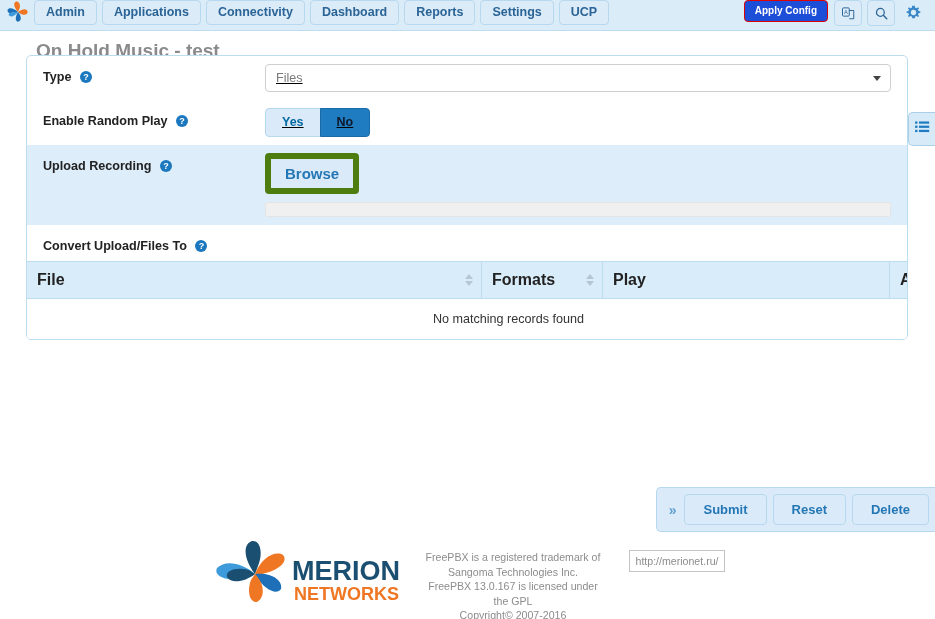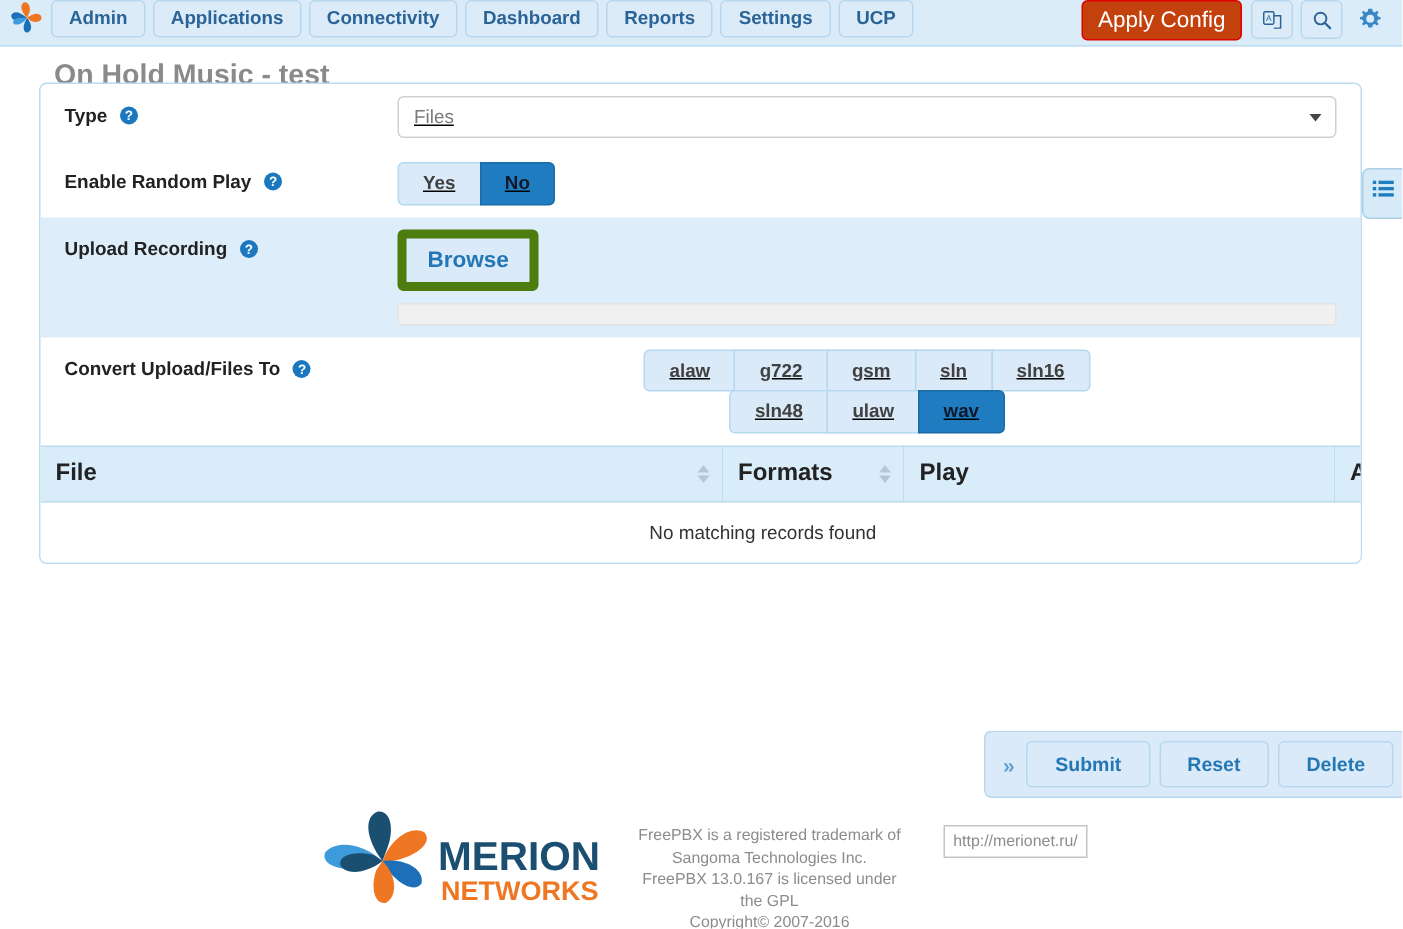--- a/index.html
+++ b/index.html
@@ -29,26 +29,26 @@
     font-size: 12.5px;
     font-weight: bold;
     padding: 5px 11px;
     margin-right: 5px;
     line-height: 1;
     cursor: pointer;
     white-space: nowrap;
   }
   .nav-spacer { flex: 1 1 auto; }
   .apply-btn {
-    background: #c2410c;
+    background: #1d4ed8;
     border: 1px solid #e00000;
     border-radius: 4px;
     color: #ffffff;
-    font-size: 15px;
-    font-weight: normal;
+    font-size: 10px;
+    font-weight: bold;
     padding: 5px 10px;
     margin-right: 6px;
     line-height: 1;
     cursor: pointer;
     white-space: nowrap;
   }
   .icon-btn {
     background: #dcebf8;
     border: 1px solid #b8d8ef;
     border-radius: 4px;
@@ -131,21 +131,21 @@
     border-left: 4px solid transparent;
     border-right: 4px solid transparent;
     border-top: 5px solid #444444;
   }
 
   
   .btn-group { display: flex; flex-wrap: wrap; }
   .tgl {
     border: 1px solid #b6d8ef;
     background: #dbeaf8;
-    color: #404040;
+    color: #0369a1;
     font-size: 12.5px;
     font-weight: bold;
     padding: 7px 16px;
     line-height: 1;
     cursor: pointer;
     margin-right: -1px;
     white-space: nowrap;
   }
   .tgl.first { border-radius: 4px 0 0 4px; }
   .tgl.last { border-radius: 0 4px 4px 0; margin-right: 0; }
@@ -392,36 +392,20 @@
       <div class="form-ctrl">
         <button class="browse-btn">Browse</button>
         <div class="upload-bar"></div>
       </div>
     </div>
 
     <div class="form-row">
       <div class="form-label">
         <span>Convert Upload/Files To</span>
         <span class="help-icon">?</span>
-      </div>
-      <div class="form-ctrl">
-        <div class="fmt-wrap">
-          <div class="fmt-row">
-            <button class="tgl first">alaw</button>
-            <button class="tgl">g722</button>
-            <button class="tgl">gsm</button>
-            <button class="tgl">sln</button>
-            <button class="tgl last">sln16</button>
-          </div>
-          <div class="fmt-row second">
-            <button class="tgl first">sln48</button>
-            <button class="tgl">ulaw</button>
-            <button class="tgl last active">wav</button>
-          </div>
-        </div>
       </div>
     </div>
 
     <table class="tbl">
       <thead>
         <tr>
           <th style="width:434px">
             <span>File</span>
             <span class="sort-arrows">
                 <i class="up"></i>

